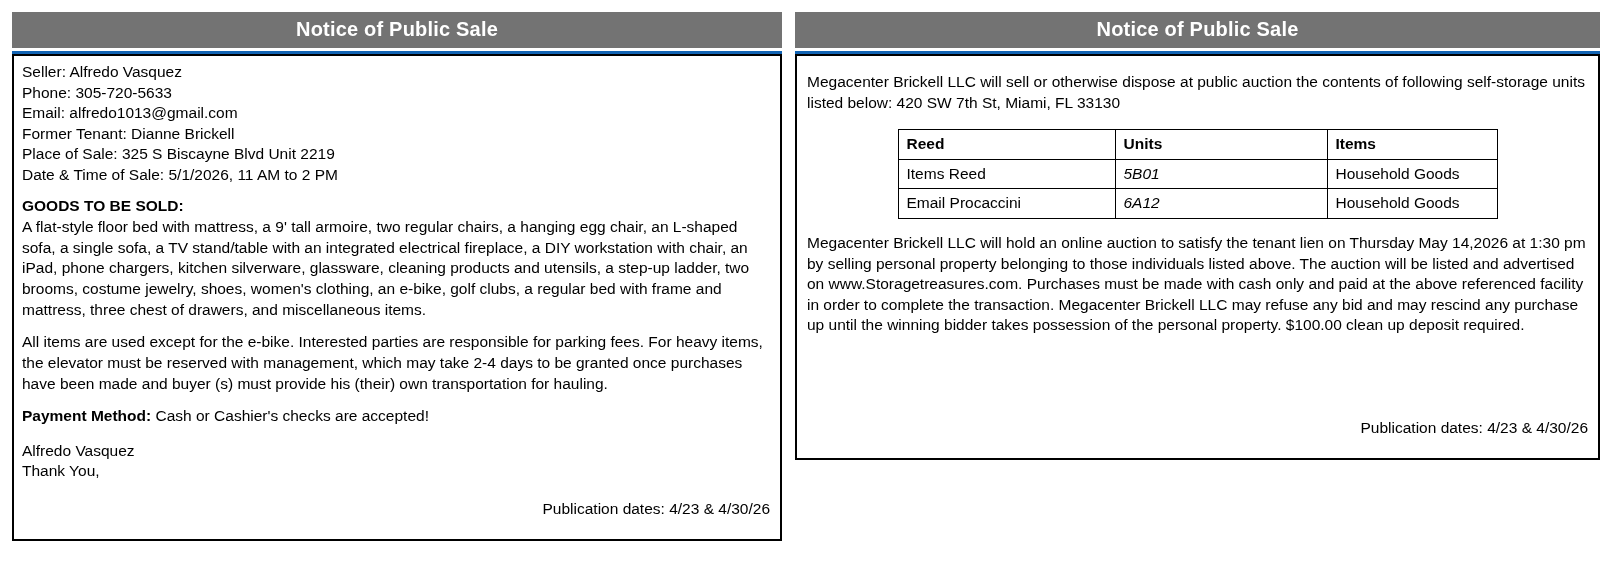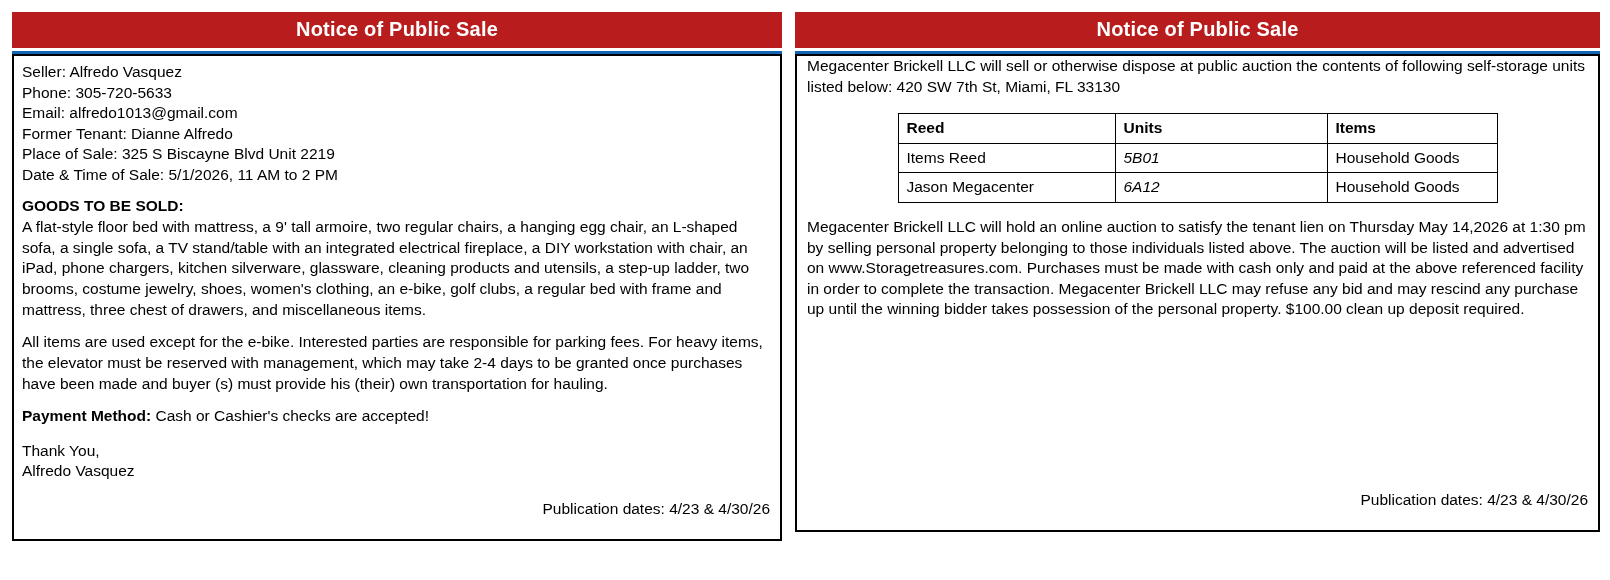--- a/index.html
+++ b/index.html
@@ -30,21 +30,21 @@
     top: 12px;
     width: 770px;
   }
   .notice-right {
     left: 795px;
     top: 12px;
     width: 805px;
   }
 
   .notice-header {
-    background: #b91c1c;
+    background: #737373;
     color: #ffffff;
     text-align: center;
     font-weight: bold;
     font-size: 20px;
     letter-spacing: 0.2px;
     padding: 6px 0 7px 0;
     line-height: 1.15;
   }
   .header-rule {
     height: 3px;
@@ -57,23 +57,23 @@
     box-sizing: border-box;
     padding: 6px 8px 6px 8px;
     font-size: 15.5px;
     line-height: 1.33;
   }
   .notice-left .notice-body {
     height: 487px;
     position: relative;
   }
   .notice-right .notice-body {
-    height: 478px;
+    height: 406px;
     position: relative;
-    padding: 0 10px 6px 10px;
+    padding: 16px 10px 6px 10px;
   }
 
   .line { white-space: nowrap; }
   .bold { font-weight: bold; }
   .gap { height: 12px; }
 
   p.para {
     margin: 0;
     text-align: left;
   }
@@ -124,36 +124,36 @@
 <div class="page">
 
   <div class="notice notice-left">
     <div class="notice-header">Notice of Public Sale</div>
     <div class="header-rule"></div>
 
     <div class="notice-body">
       <div class="line">Seller: Alfredo Vasquez</div>
       <div class="line">Phone: 305-720-5633</div>
       <div class="line">Email: alfredo1013@gmail.com</div>
-      <div class="line">Former Tenant: Dianne Alfredo</div>
+      <div class="line">Former Tenant: Dianne Brickell</div>
       <div class="line">Place of Sale: 325 S Biscayne Blvd Unit 2219</div>
       <div class="line">Date &amp; Time of Sale: 5/1/2026, 11 AM to 2 PM</div>
 
       <div class="section-title">GOODS TO BE SOLD:</div>
       <p class="para">A flat-style floor bed with mattress, a 9' tall armoire, two regular chairs, a hanging egg chair, an L-shaped sofa, a single sofa, a TV stand/table with an integrated electrical fireplace, a DIY workstation with chair, an iPad, phone chargers, kitchen silverware, glassware, cleaning products and utensils, a step-up ladder, two brooms, costume jewelry, shoes, women's clothing, an e-bike, golf clubs, a regular bed with frame and mattress, three chest of drawers, and miscellaneous items.</p>
 
       <div class="gap"></div>
       <p class="para">All items are used except for the e-bike. Interested parties are responsible for parking fees. For heavy items, the elevator must be reserved with management, which may take 2-4 days to be granted once purchases have been made and buyer (s) must  provide his (their) own transportation for hauling.</p>
 
       <div class="gap"></div>
       <p class="para"><span class="bold">Payment Method:</span><span> Cash or Cashier's checks are accepted!</span></p>
 
       <div class="signoff">
+        <div class="line">Alfredo Vasquez</div>
         <div class="line">Thank You,</div>
-        <div class="line">Alfredo Vasquez</div>
       </div>
 
       <div class="pub-dates">Publication dates: 4/23 &amp; 4/30/26</div>
     </div>
   </div>
 
   <div class="notice notice-right">
     <div class="notice-header">Notice of Public Sale</div>
     <div class="header-rule"></div>
 
@@ -168,21 +168,21 @@
             <th>Items</th>
           </tr>
         </thead>
         <tbody>
           <tr>
             <td>Items Reed</td>
             <td>5B01</td>
             <td>Household Goods</td>
           </tr>
           <tr>
-            <td>Jason Megacenter</td>
+            <td>Email Procaccini</td>
             <td>6A12</td>
             <td>Household Goods</td>
           </tr>
         </tbody>
       </table>
 
       <p class="para closing-para">Megacenter Brickell LLC will hold an online auction to satisfy the tenant lien on Thursday May 14,2026 at 1:30 pm by selling personal property belonging to those individuals listed above. The auction will be listed and advertised on www.Storagetreasures.com. Purchases must be made with cash only and paid at the above referenced facility in order to complete the transaction. Megacenter Brickell LLC may refuse any bid and may rescind any purchase up until the winning bidder takes possession of the personal property. $100.00 clean up deposit required.</p>
 
       <div class="pub-dates">Publication dates: 4/23 &amp; 4/30/26</div>
     </div>

